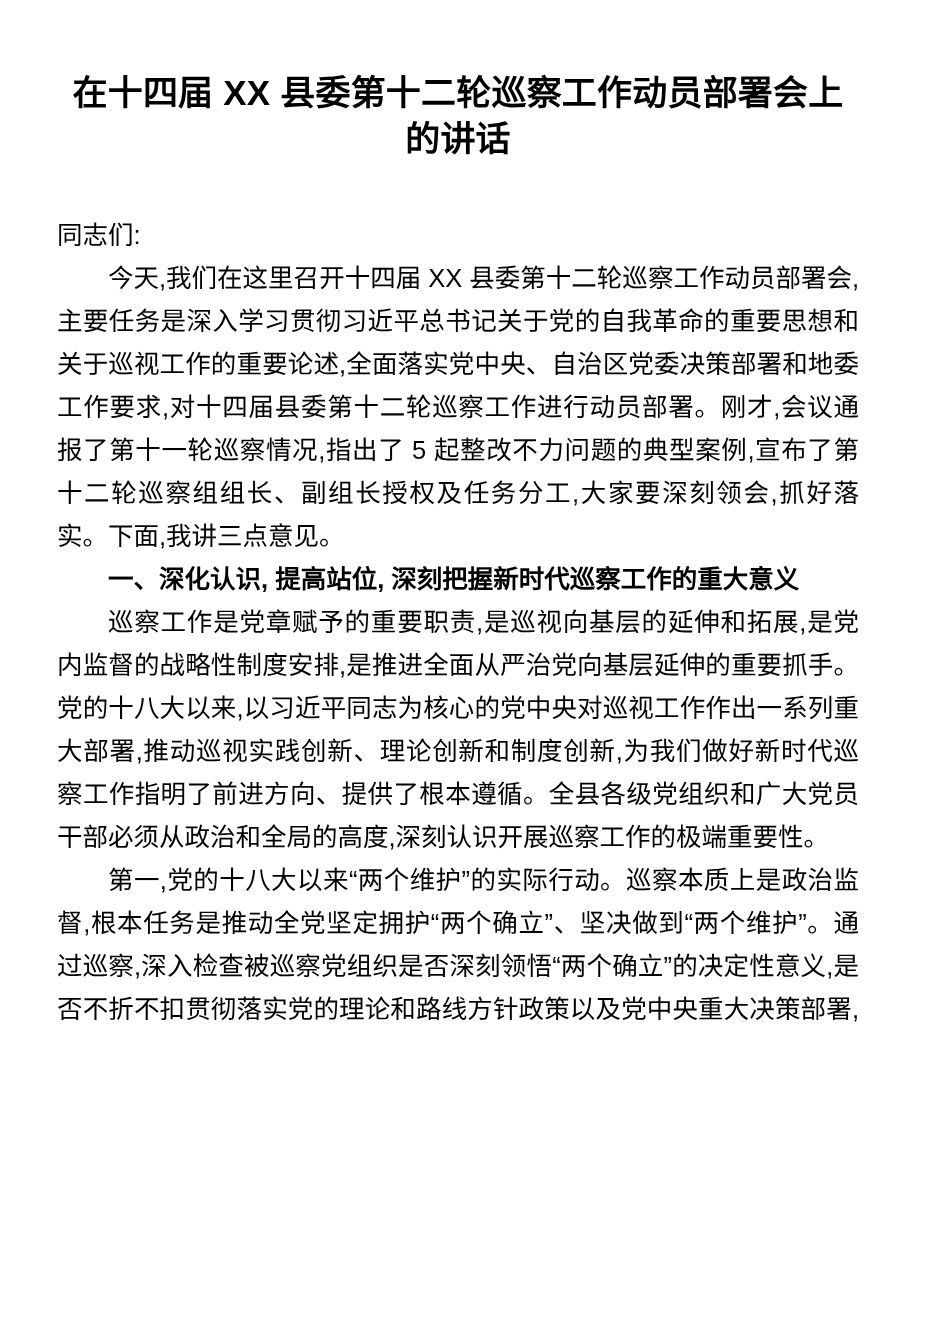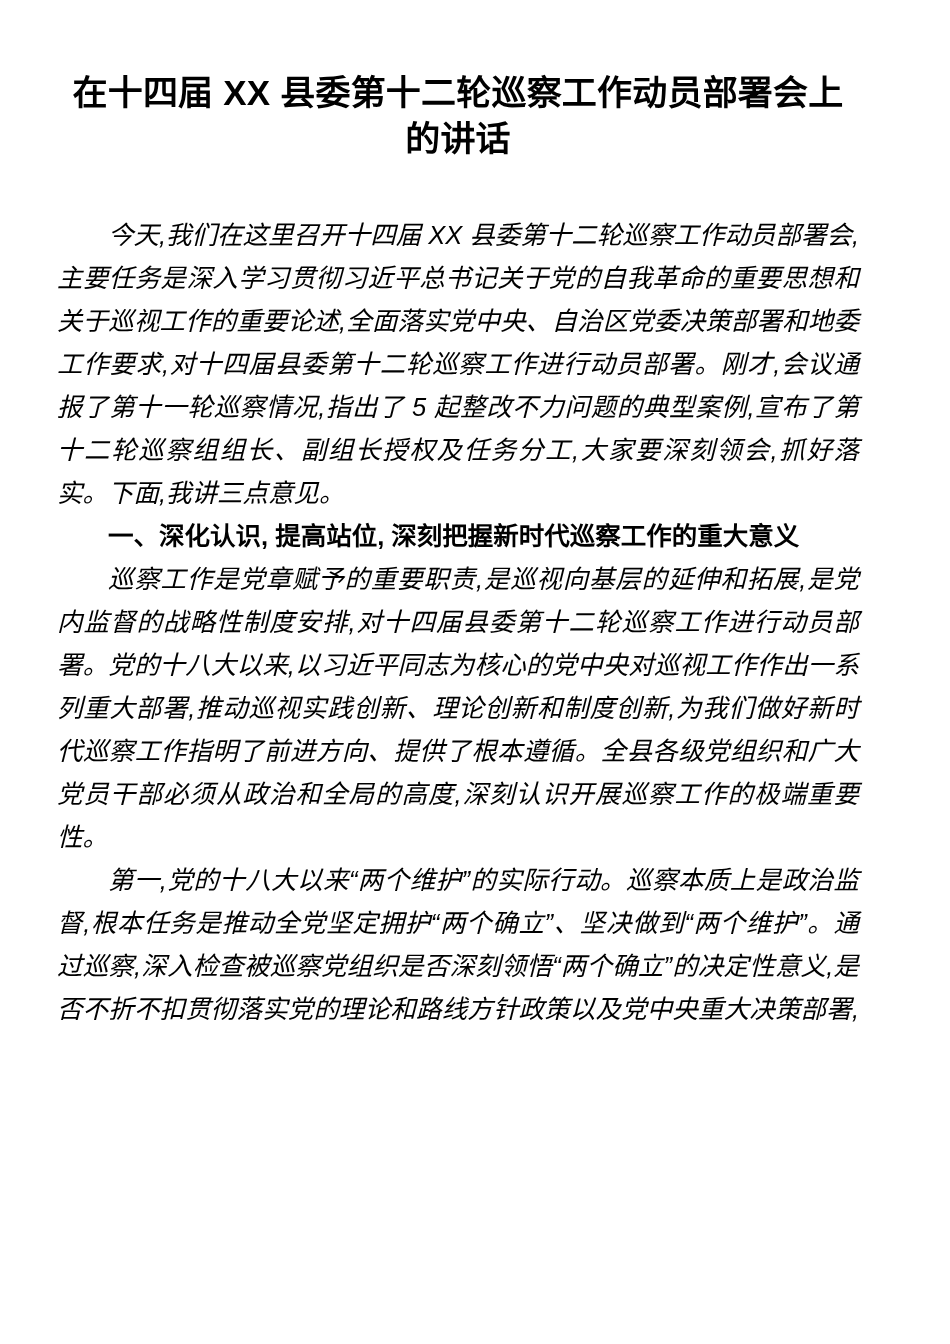--- a/index.html
+++ b/index.html
@@ -49,41 +49,41 @@
     letter-spacing: 0px;
     word-break: break-all;
   }
 
   p.salutation {
     text-indent: 0;
   }
 
   p.indent {
     text-indent: 2em;
-    font-style: italic;
   }
 
   p.heading-item {
     text-indent: 2em;
     font-weight: 700;
   }
 </style>
 </head>
 <body>
 
 <div class="page">
 
   <h1 class="doc-title">在十四届 XX 县委第十二轮巡察工作动员部署会上的讲话</h1>
 
   <div class="body-block">
 
+    <p class="para salutation">同志们:</p>
 
     <p class="para indent">今天,我们在这里召开十四届 XX 县委第十二轮巡察工作动员部署会,主要任务是深入学习贯彻习近平总书记关于党的自我革命的重要思想和关于巡视工作的重要论述,全面落实党中央、自治区党委决策部署和地委工作要求,对十四届县委第十二轮巡察工作进行动员部署。刚才,会议通报了第十一轮巡察情况,指出了 5 起整改不力问题的典型案例,宣布了第十二轮巡察组组长、副组长授权及任务分工,大家要深刻领会,抓好落实。下面,我讲三点意见。</p>
 
     <p class="para heading-item">一、深化认识, 提高站位, 深刻把握新时代巡察工作的重大意义</p>
 
-    <p class="para indent">巡察工作是党章赋予的重要职责,是巡视向基层的延伸和拓展,是党内监督的战略性制度安排,对十四届县委第十二轮巡察工作进行动员部署。党的十八大以来,以习近平同志为核心的党中央对巡视工作作出一系列重大部署,推动巡视实践创新、理论创新和制度创新,为我们做好新时代巡察工作指明了前进方向、提供了根本遵循。全县各级党组织和广大党员干部必须从政治和全局的高度,深刻认识开展巡察工作的极端重要性。</p>
+    <p class="para indent">巡察工作是党章赋予的重要职责,是巡视向基层的延伸和拓展,是党内监督的战略性制度安排,是推进全面从严治党向基层延伸的重要抓手。党的十八大以来,以习近平同志为核心的党中央对巡视工作作出一系列重大部署,推动巡视实践创新、理论创新和制度创新,为我们做好新时代巡察工作指明了前进方向、提供了根本遵循。全县各级党组织和广大党员干部必须从政治和全局的高度,深刻认识开展巡察工作的极端重要性。</p>
 
     <p class="para indent">第一,党的十八大以来“两个维护”的实际行动。巡察本质上是政治监督,根本任务是推动全党坚定拥护“两个确立”、坚决做到“两个维护”。通过巡察,深入检查被巡察党组织是否深刻领悟“两个确立”的决定性意义,是否不折不扣贯彻落实党的理论和路线方针政策以及党中央重大决策部署,能够及时发现和纠正政治偏差,确保全县上下始终在思想上政治上行动上同以习近平同志为核心的党中央保持高度一致,确保党中央政令畅通、令行禁止。</p>
 
   </div>
 
 </div>
 
 </body></html>

